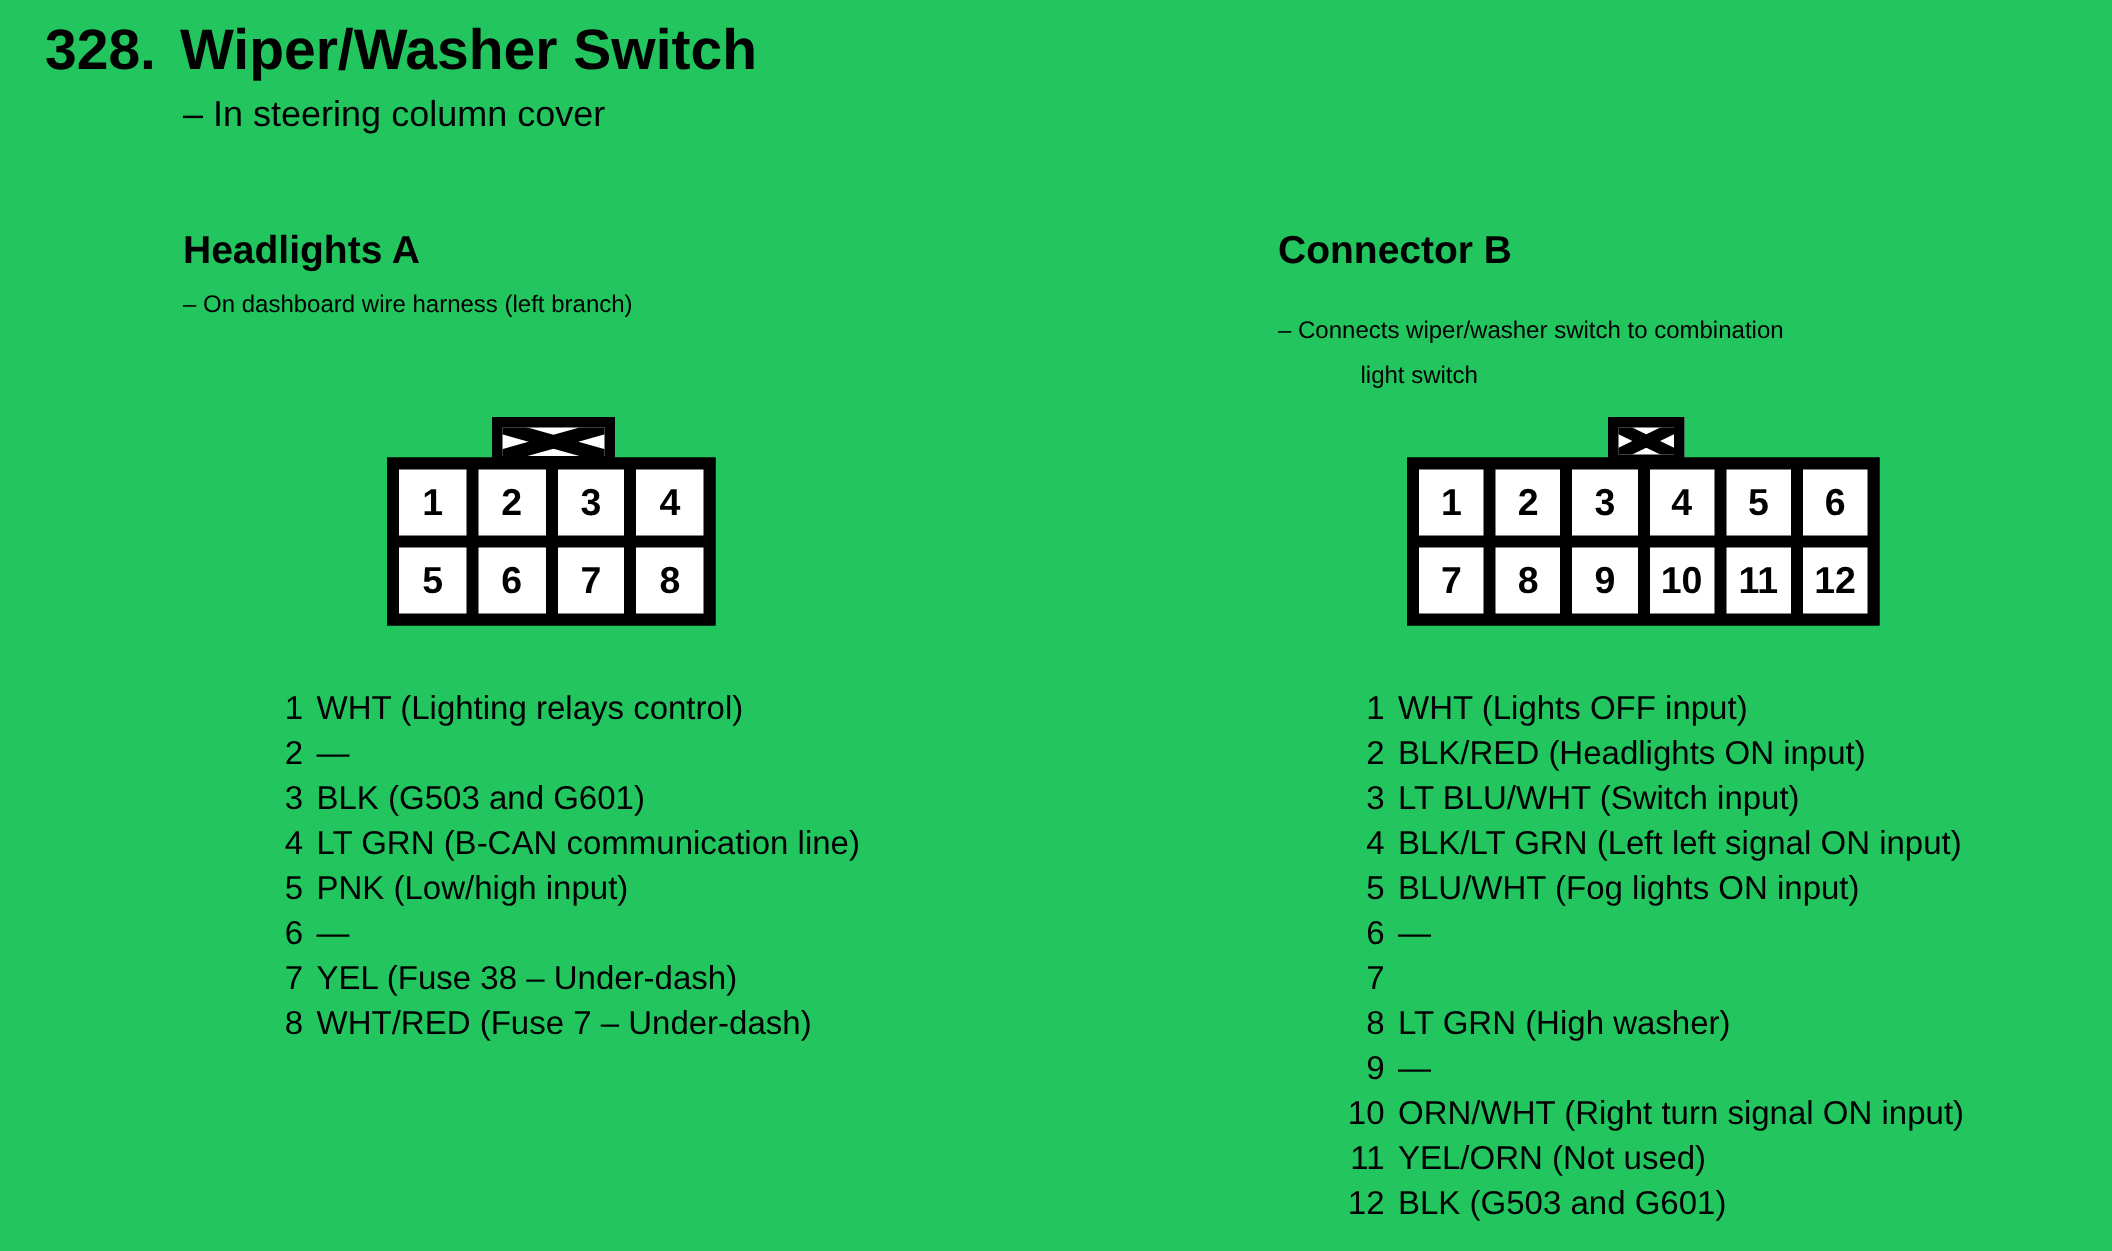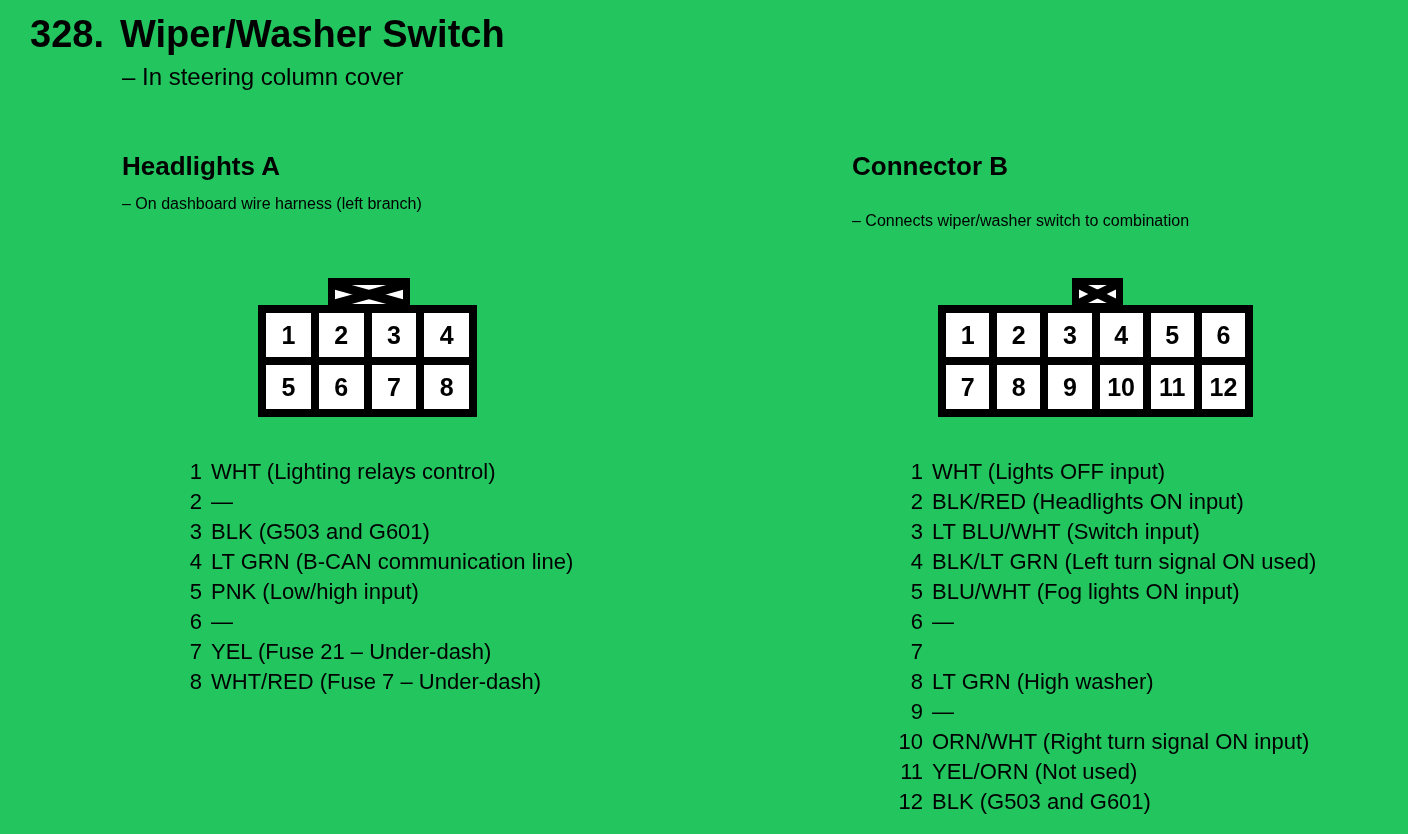--- a/index.html
+++ b/index.html
@@ -108,31 +108,32 @@
       <li>
         <span class="pin-num">5</span>
         <span class="pin-desc">PNK (Low/high input)</span>
       </li>
       <li>
         <span class="pin-num">6</span>
         <span class="pin-desc">—</span>
       </li>
       <li>
         <span class="pin-num">7</span>
-        <span class="pin-desc">YEL (Fuse 21 – Under-dash)</span>
+        <span class="pin-desc">YEL (Fuse 38 – Under-dash)</span>
       </li>
       <li>
         <span class="pin-num">8</span>
         <span class="pin-desc">WHT/RED (Fuse 7 – Under-dash)</span>
       </li>
     </ol>
 
   <h2 class="conn-heading b">Connector B</h2>
   <div class="conn-note b">
     <div>– Connects wiper/washer switch to combination</div>
+    <div class="indent">light switch</div>
   </div>
 
   <div class="diagram b">
     <div class="tab">
       <svg viewBox="0 0 37 18" preserveAspectRatio="none" aria-hidden="true">
         <line x1="0" y1="0" x2="37" y2="18" stroke="#000" stroke-width="8"></line>
         <line x1="37" y1="0" x2="0" y2="18" stroke="#000" stroke-width="8"></line>
       </svg>
     </div>
     <div class="pinbody">
@@ -159,21 +160,21 @@
       <li>
         <span class="pin-num">2</span>
         <span class="pin-desc">BLK/RED (Headlights ON input)</span>
       </li>
       <li>
         <span class="pin-num">3</span>
         <span class="pin-desc">LT BLU/WHT (Switch input)</span>
       </li>
       <li>
         <span class="pin-num">4</span>
-        <span class="pin-desc">BLK/LT GRN (Left turn signal ON used)</span>
+        <span class="pin-desc">BLK/LT GRN (Left left signal ON input)</span>
       </li>
       <li>
         <span class="pin-num">5</span>
         <span class="pin-desc">BLU/WHT (Fog lights ON input)</span>
       </li>
       <li>
         <span class="pin-num">6</span>
         <span class="pin-desc">—</span>
       </li>
       <li>

